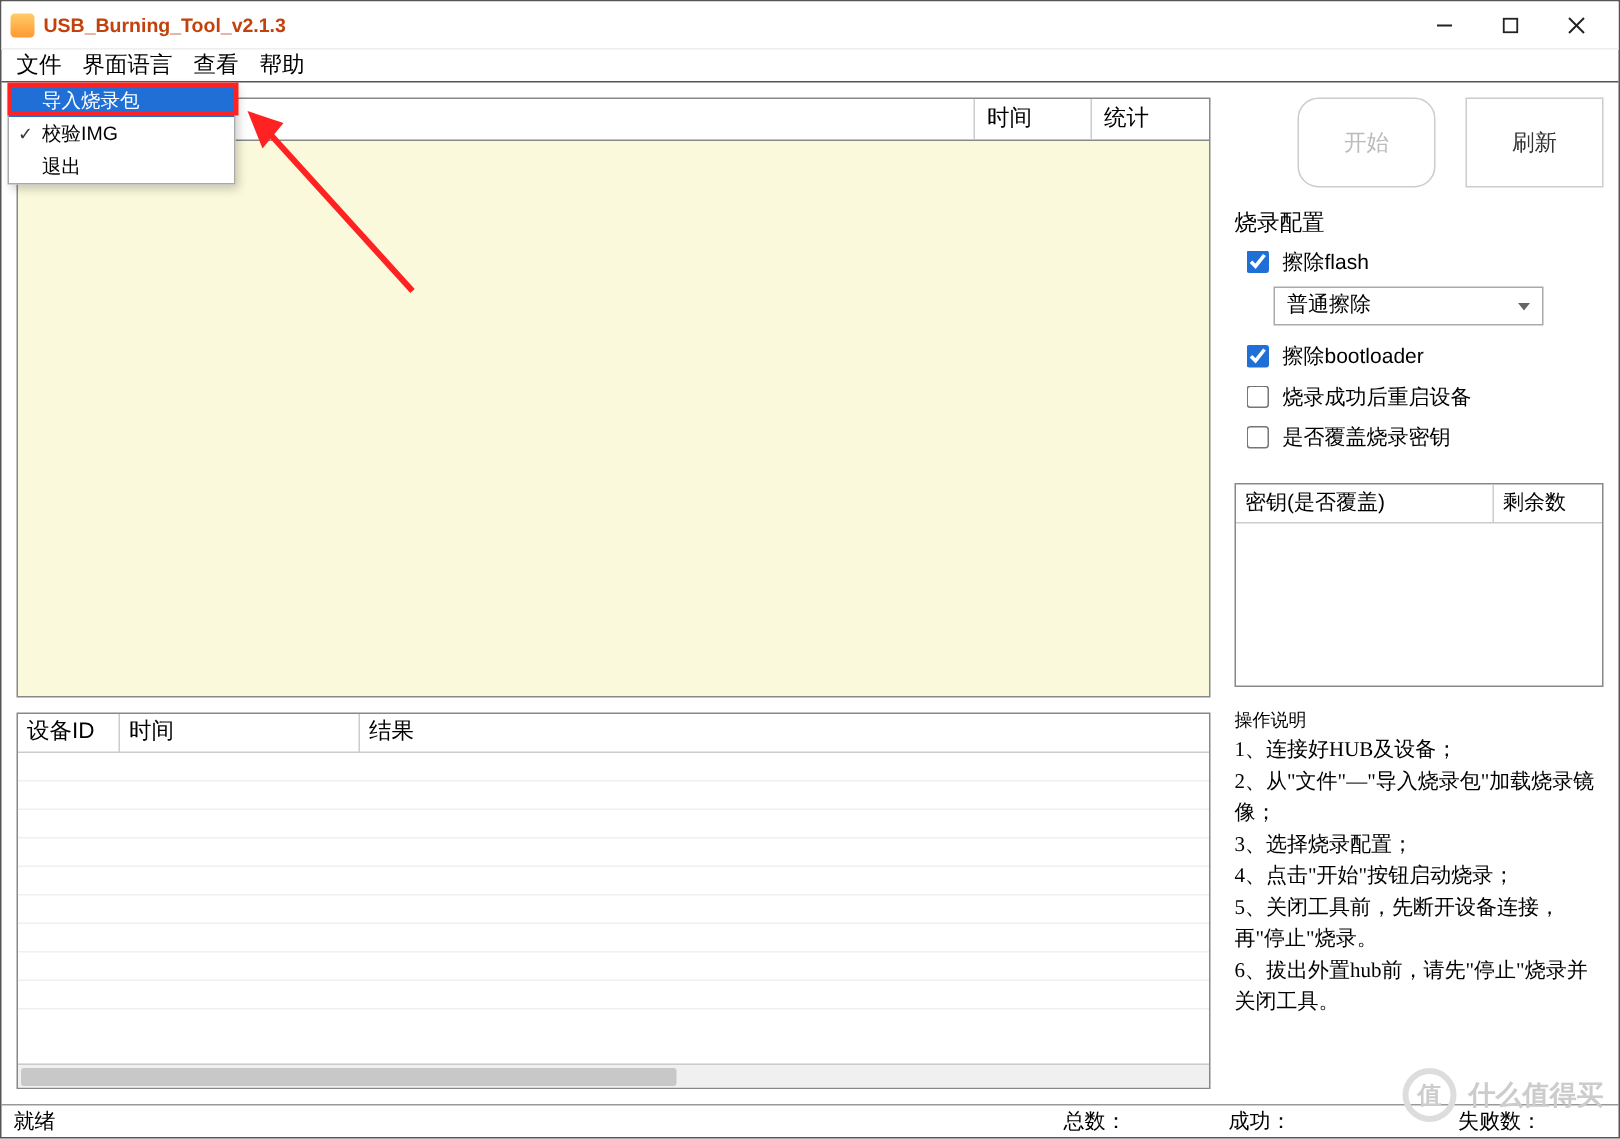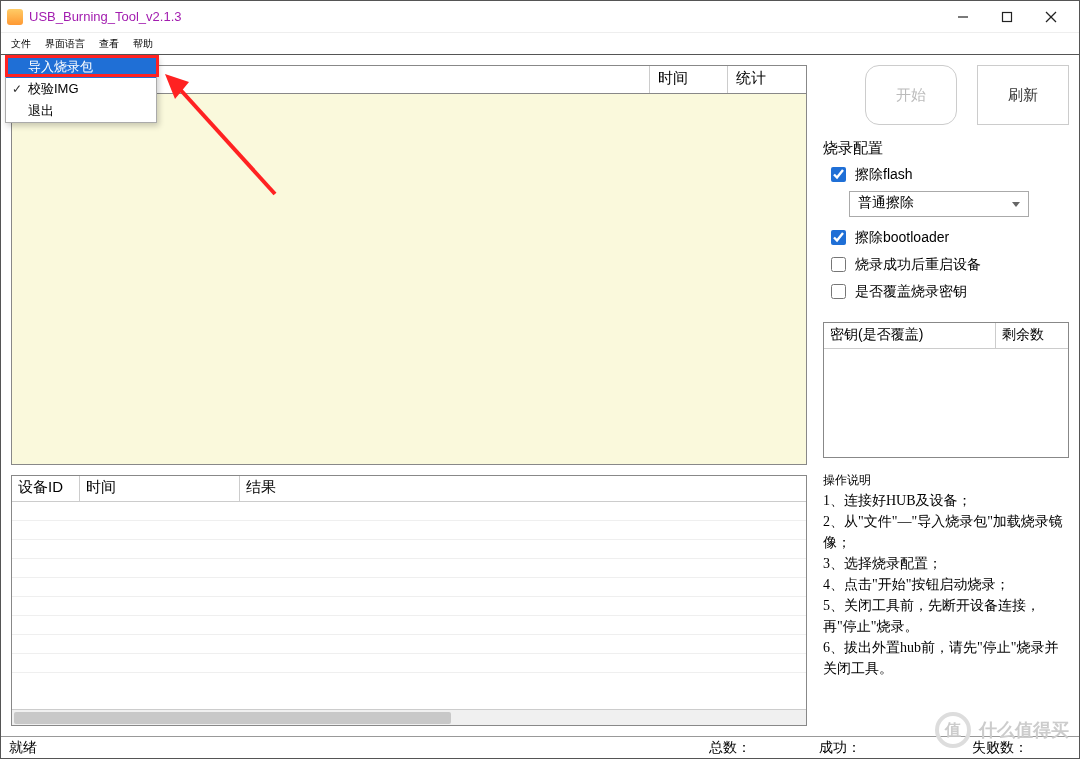--- a/index.html
+++ b/index.html
@@ -25,35 +25,35 @@
     padding: 0 6px;
     background: #fff;
     border-bottom: 1px solid #eee;
   }
   .titlebar .icon {
     width: 16px; height: 16px;
     background: linear-gradient(180deg, #ffcc66 0%, #ff9933 100%);
     border-radius: 3px;
     margin-right: 6px;
   }
-  .titlebar .title { flex: 0 0 auto; color:#a21caf;}
+  .titlebar .title { flex: 0 0 auto; color:#c2410c;font-weight:bold;}
   .titlebar .spacer { flex: 1; }
   .winbtn {
     width: 44px; height: 28px;
     display: flex; align-items: center; justify-content: center;
     color: #222;
   }
   .winbtn svg { width: 12px; height: 12px; }
   .menubar {
     height: 22px;
     display: flex;
     align-items: center;
     gap: 14px;
     padding: 0 10px;
-    font-size: 10px;
+    font-size: 15px;
     border-bottom: 1px solid #555;
   }
   .menubar span { cursor: default; }
   .content {
     position: relative;
     display: flex;
     height: calc(100% - 32px - 22px - 22px);
   }
   .statusbar {
     height: 22px;

